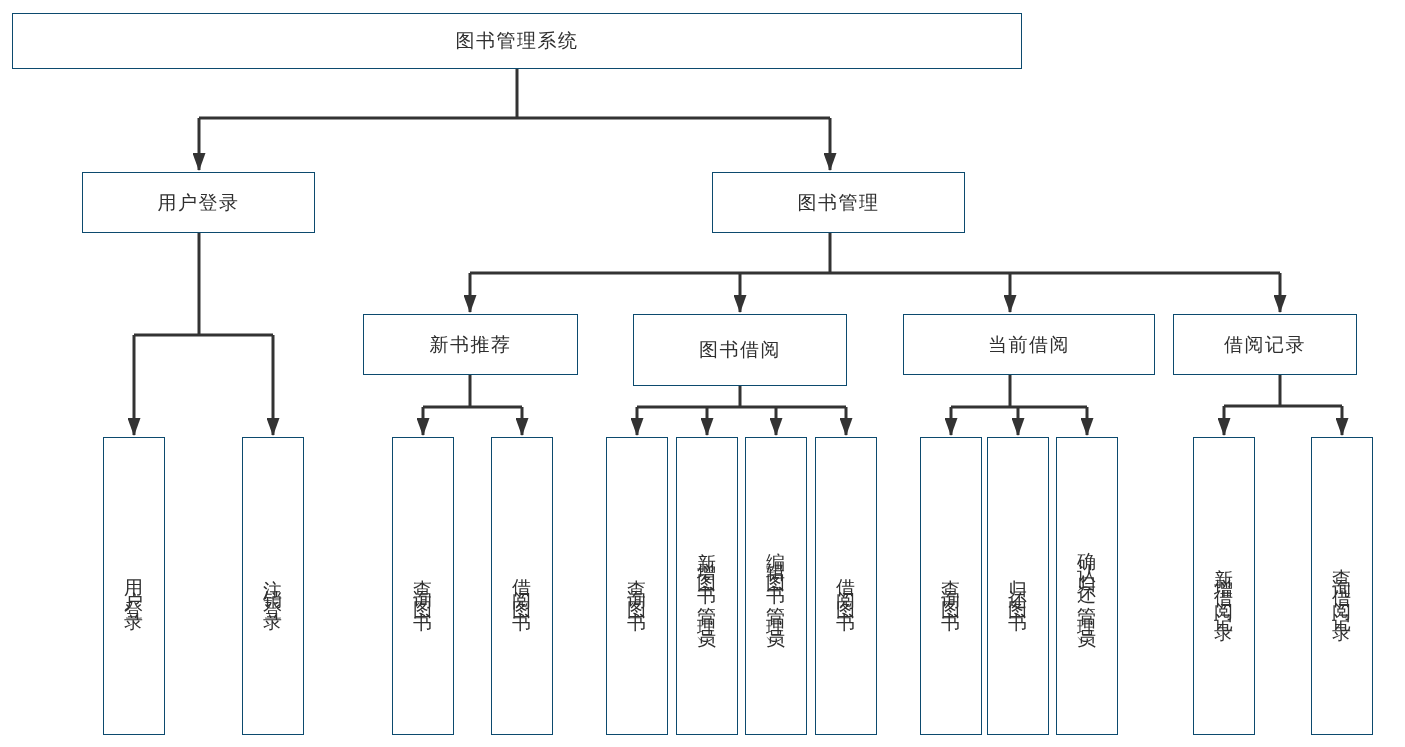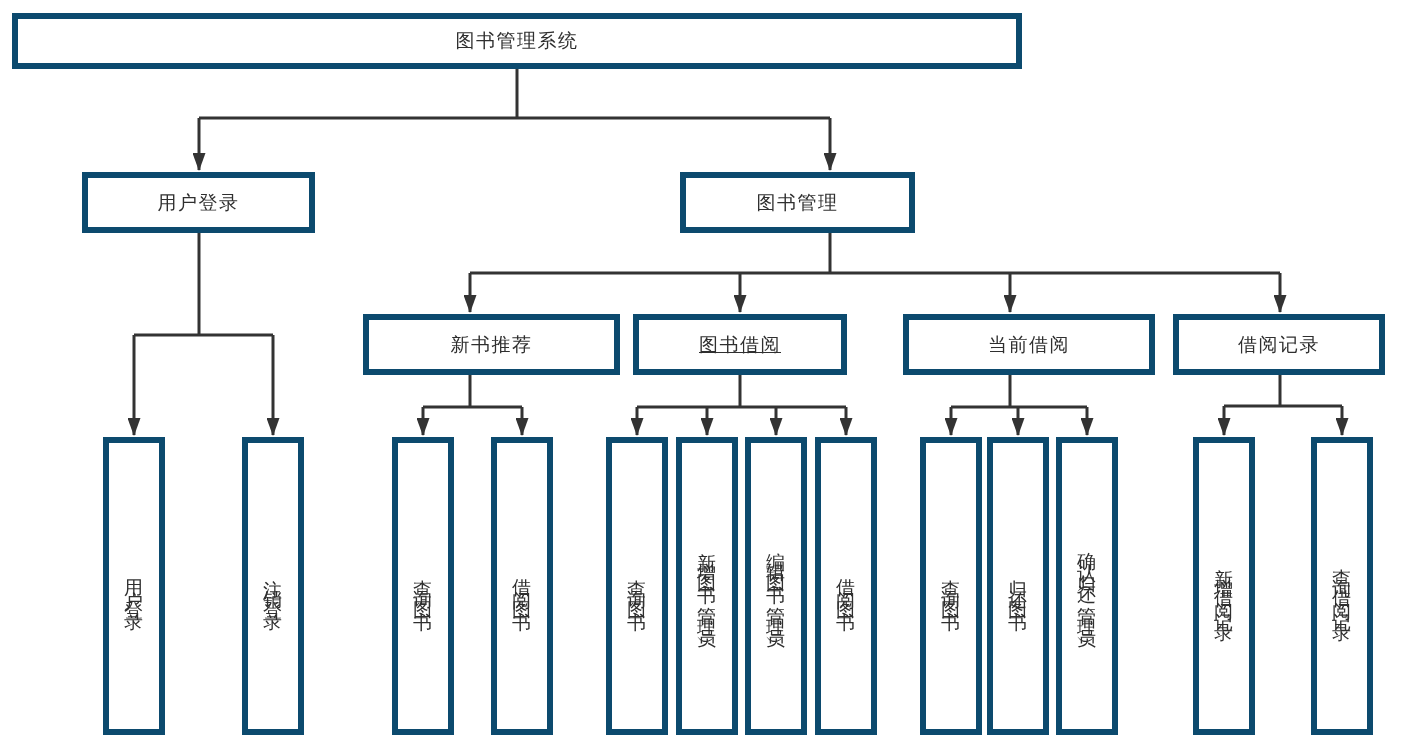--- a/index.html
+++ b/index.html
@@ -2,21 +2,21 @@
 <html><head>
 <meta charset="utf-8">
 <style>
   html,body{margin:0;padding:0;background:#ffffff;}
   body{font-family:"Liberation Sans","DejaVu Sans",sans-serif;}
   #stage{position:relative;width:1405px;height:747px;background:#ffffff;overflow:hidden;}
   #wires{position:absolute;left:0;top:0;width:1405px;height:747px;}
   .node{
     position:absolute;
     box-sizing:border-box;
-    border:6px solid #0c4a6e;
+    border:1px solid #0c4a6e;
     background:#ffffff;
     color:#2f2f2f;
     display:flex;
     align-items:center;
     justify-content:center;
     font-size:19px;
     letter-spacing:1.5px;
     white-space:nowrap;
   }
   .vnode{
@@ -88,26 +88,26 @@
       <path d="M1280,375 V406"></path>
       <path d="M1224,406 H1342"></path>
       <path d="M1224,406 V435" marker-end="url(#arrow)"></path>
       <path d="M1342,406 V435" marker-end="url(#arrow)"></path>
     </g>
   </svg>
 
   <div class="node" style="left:12px;top:13px;width:1010px;height:56px;">图书管理系统</div>
 
   <div class="node" style="left:82px;top:172px;width:233px;height:61px;">用户登录</div>
-  <div class="node" style="left:680px;top:172px;width:235px;height:61px;">图书管理</div>
+  <div class="node" style="left:712px;top:172px;width:253px;height:61px;">图书管理</div>
 
-  <div class="node" style="left:363px;top:314px;width:257px;height:61px;">新书推荐</div>
-  <div class="node" style="left:633px;top:314px;width:214px;height:61px;text-decoration:underline;">图书借阅</div>
+  <div class="node" style="left:363px;top:314px;width:215px;height:61px;">新书推荐</div>
+  <div class="node" style="left:633px;top:314px;width:214px;height:72px;">图书借阅</div>
   <div class="node" style="left:903px;top:314px;width:252px;height:61px;">当前借阅</div>
-  <div class="node" style="left:1173px;top:314px;width:212px;height:61px;">借阅记录</div>
+  <div class="node" style="left:1173px;top:314px;width:184px;height:61px;">借阅记录</div>
 
   <div class="node vnode" style="left:103px;top:437px;width:62px;height:298px;">用户登录</div>
   <div class="node vnode" style="left:242px;top:437px;width:62px;height:298px;">注销登录</div>
 
   <div class="node vnode" style="left:392px;top:437px;width:62px;height:298px;">查询图书</div>
   <div class="node vnode" style="left:491px;top:437px;width:62px;height:298px;">借阅图书</div>
 
   <div class="node vnode" style="left:606px;top:437px;width:62px;height:298px;">查询图书</div>
   <div class="node vnode" style="left:676px;top:437px;width:62px;height:298px;">新增图书（管理员）</div>
   <div class="node vnode" style="left:745px;top:437px;width:62px;height:298px;">编辑图书（管理员）</div>

